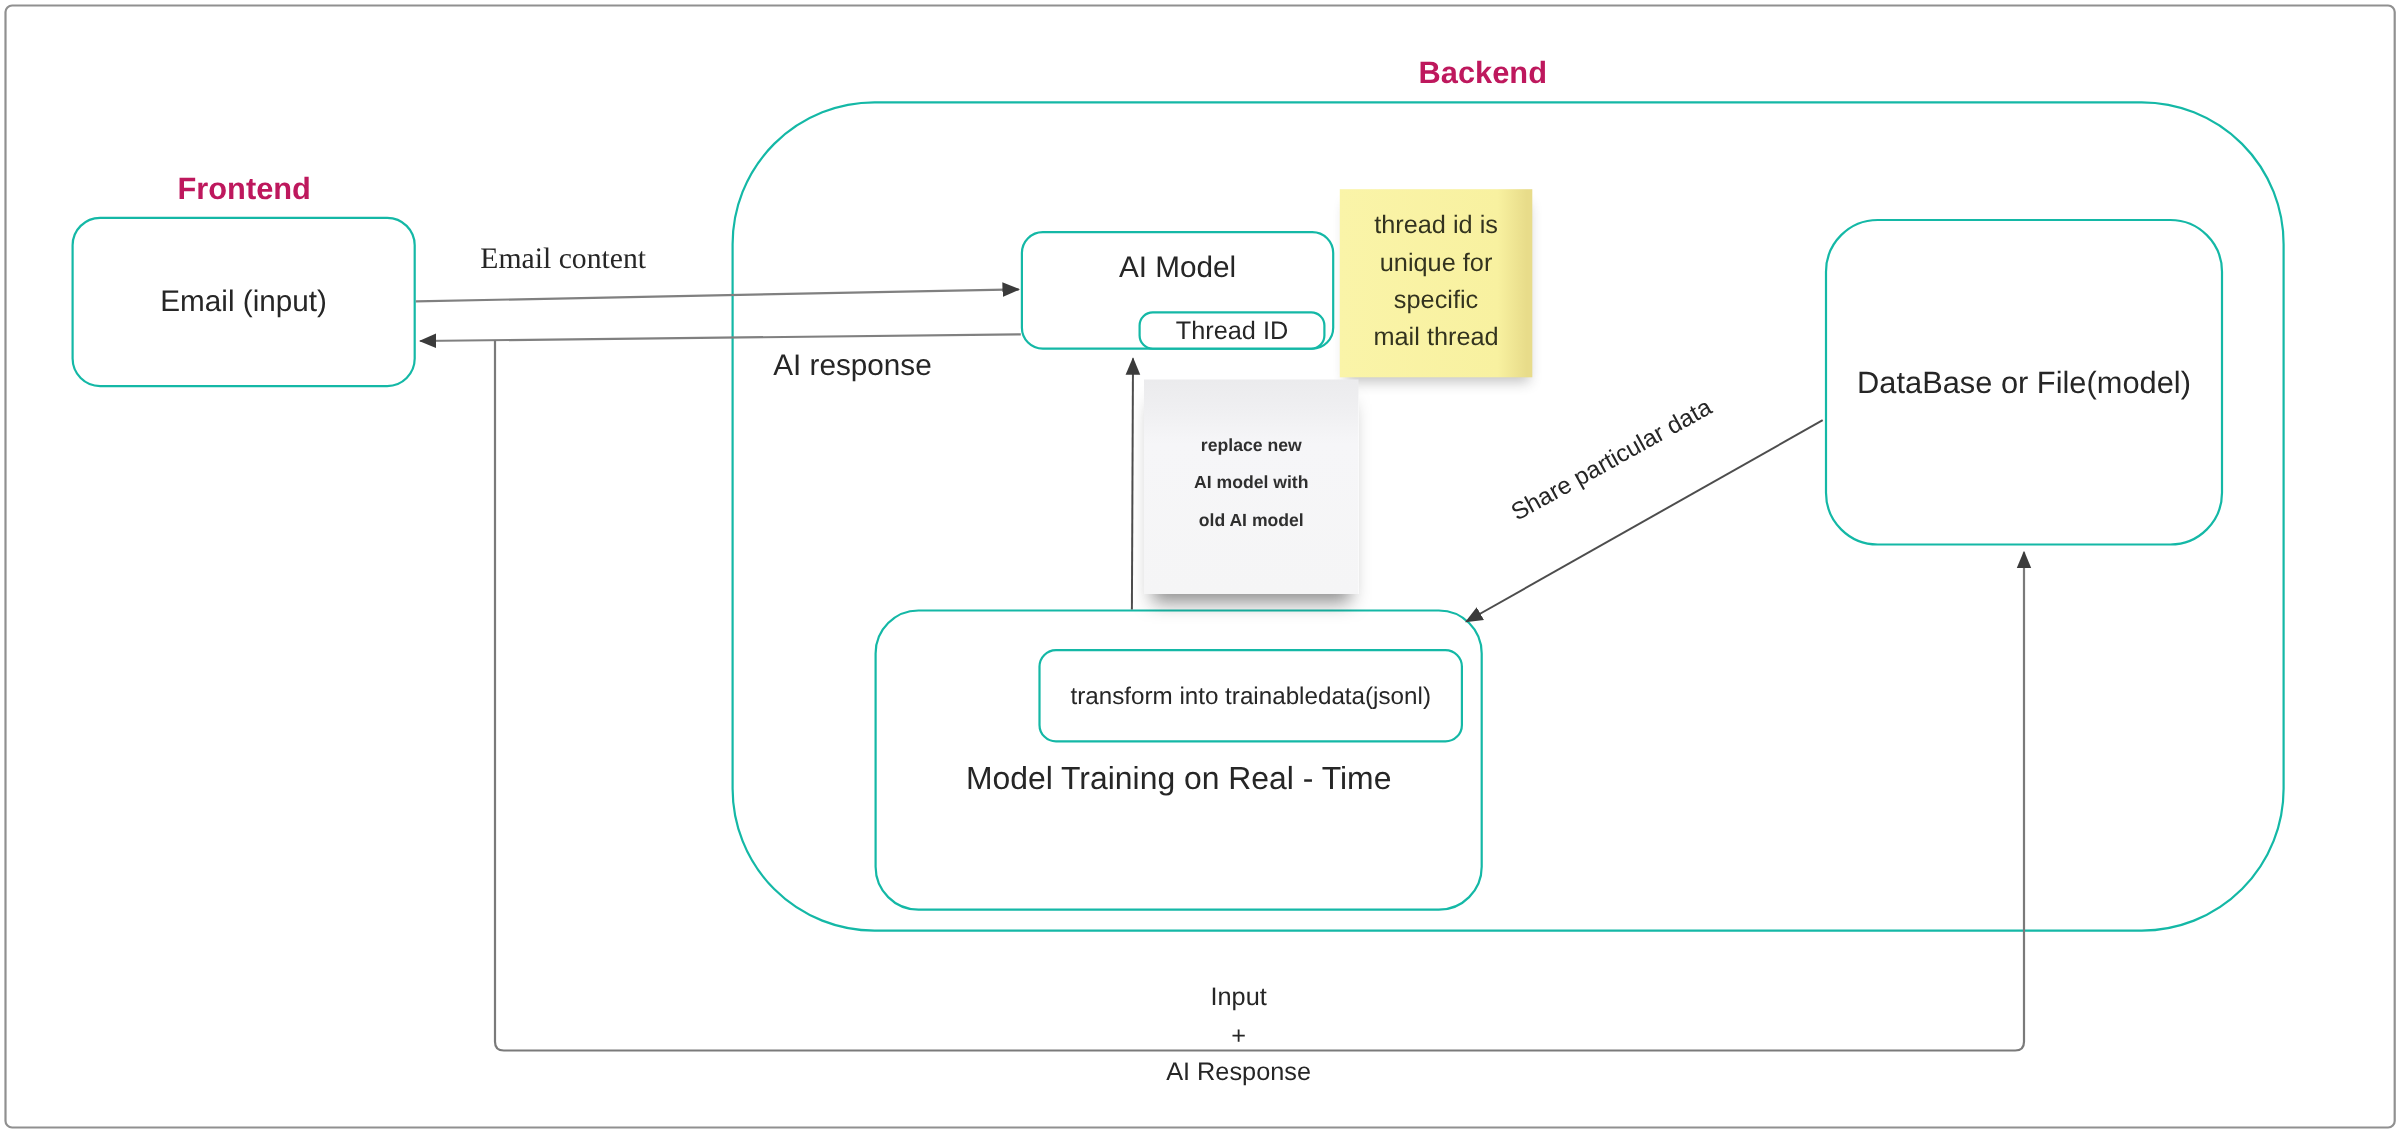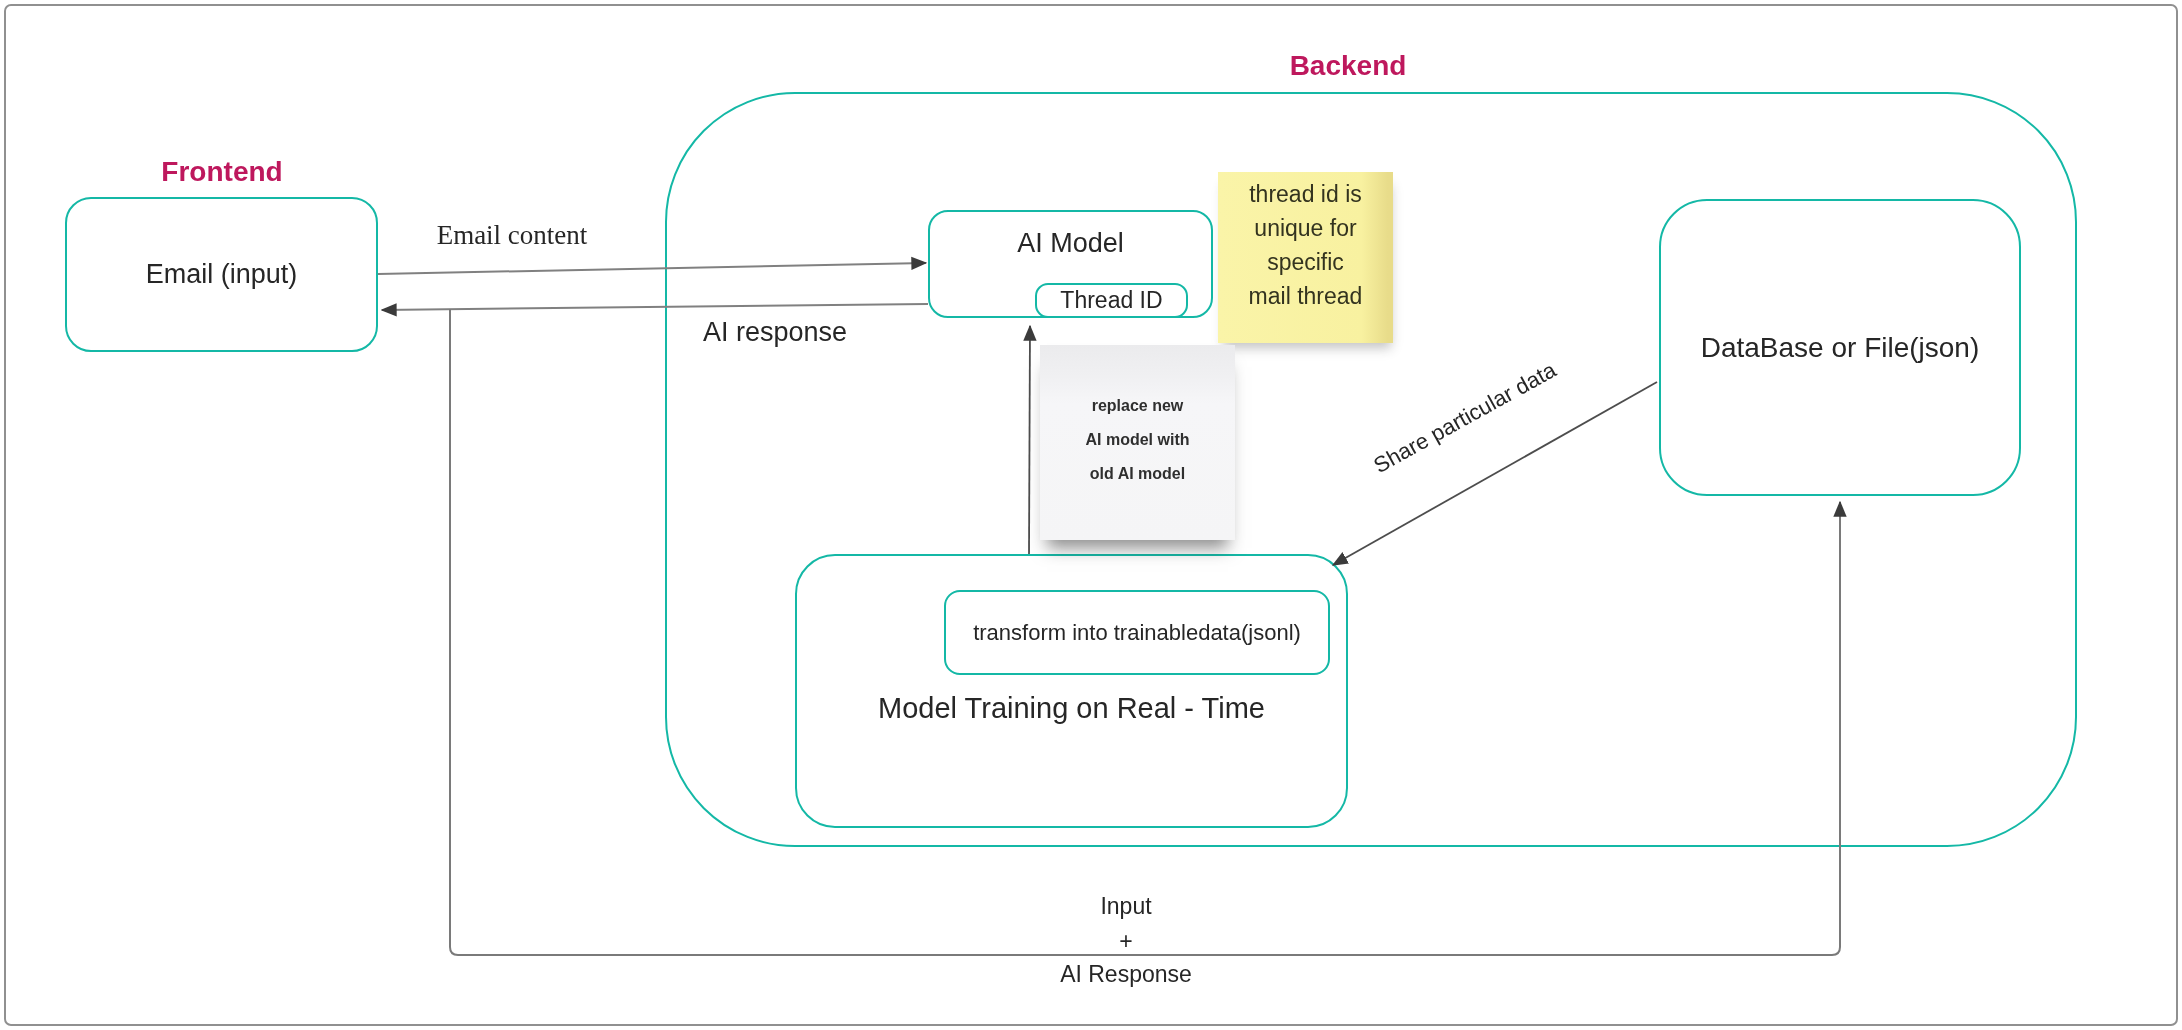--- a/index.html
+++ b/index.html
@@ -15,36 +15,36 @@
   
   .shape{position:absolute;background:#ffffff;border:2px solid #14b8a6;box-sizing:border-box;}
   .backend-container{
     left:665px;top:92px;width:1412px;height:755px;border-radius:130px;
     background:transparent;z-index:1;
   }
   .email-box{left:65px;top:197px;width:313px;height:155px;border-radius:26px;z-index:3;
     display:flex;align-items:center;justify-content:center;font-size:27px;}
   .ai-model-box{left:928px;top:210px;width:285px;height:108px;border-radius:20px;z-index:3;}
   .ai-model-label{position:absolute;left:0;top:16px;width:100%;text-align:center;font-size:27px;}
-  .thread-box{left:1035px;top:283px;width:153px;height:35px;border-radius:13px;z-index:4;
+  .thread-box{left:1035px;top:283px;width:170px;height:35px;border-radius:13px;z-index:4;
     display:flex;align-items:center;justify-content:center;font-size:23px;}
   .model-training-box{left:795px;top:554px;width:553px;height:274px;border-radius:40px;z-index:3;}
   .model-training-label{position:absolute;left:0;top:136px;width:100%;text-align:center;font-size:29px;}
   .transform-box{left:944px;top:590px;width:386px;height:85px;border-radius:16px;z-index:4;
     display:flex;flex-direction:row;align-items:center;justify-content:center;
     font-size:22px;line-height:33px;}
   .database-box{left:1659px;top:199px;width:362px;height:297px;border-radius:48px;z-index:3;
     display:flex;align-items:center;justify-content:center;font-size:28px;}
   
   .note{position:absolute;box-sizing:border-box;text-align:center;}
   .yellow-note{
     left:1218px;top:172px;width:175px;height:171px;z-index:6;
     background:linear-gradient(to right,#faf4a8 0%,#f8f1a0 82%,#e8dc8a 97%);
     box-shadow:2px 9px 11px -4px rgba(40,40,40,0.28);
-    font-size:23px;line-height:34px;padding-top:5px;color:#33331f;
+    font-size:23px;line-height:34px;padding-top:15px;color:#33331f;
   }
   .gray-note{
     left:1040px;top:345px;width:195px;height:195px;z-index:6;
     background:linear-gradient(to bottom,#ebebed 0%,#f0f0f2 16%,#f6f6f8 30%,#f5f5f6 100%);
     box-shadow:0 15px 16px -7px rgba(50,50,50,0.55);
     font-size:16px;line-height:34px;padding-top:44px;color:#2f2f2f;font-weight:bold;
   }
   
   .lbl{position:absolute;text-align:center;z-index:7;}
   .title{font-weight:bold;font-size:28px;color:#be185d;}
@@ -96,21 +96,21 @@
 <div class="shape model-training-box">
   <div class="model-training-label">Model Training on Real - Time</div>
 </div>
 
 <div class="shape transform-box">
   <div>transform into trainable</div>
   <div>data(jsonl)</div>
 </div>
 
 <div class="shape database-box">
-  <span>DataBase or File(json)</span>
+  <span>DataBase or File(model)</span>
 </div>
 
 <div class="note yellow-note">
   <div>thread id is</div>
   <div>unique for</div>
   <div>specific</div>
   <div>mail thread</div>
 </div>
 
 <div class="note gray-note">

